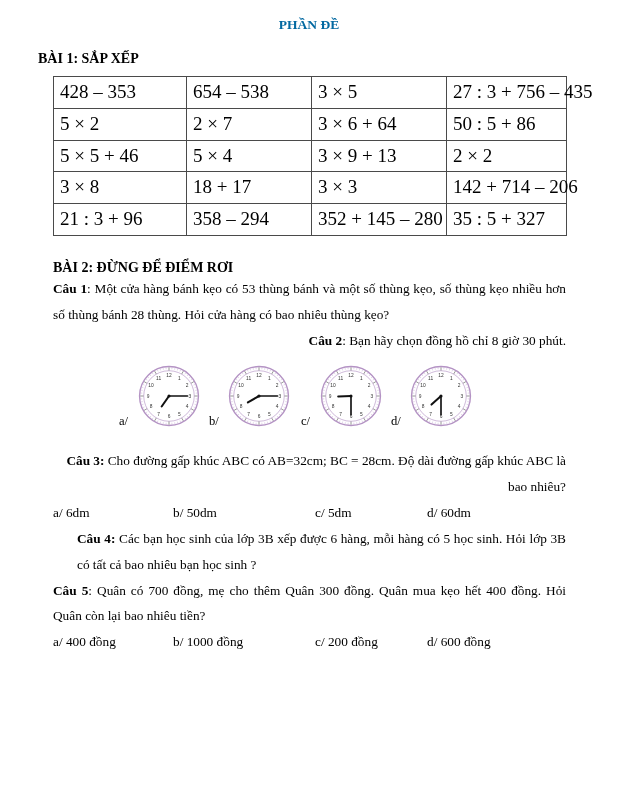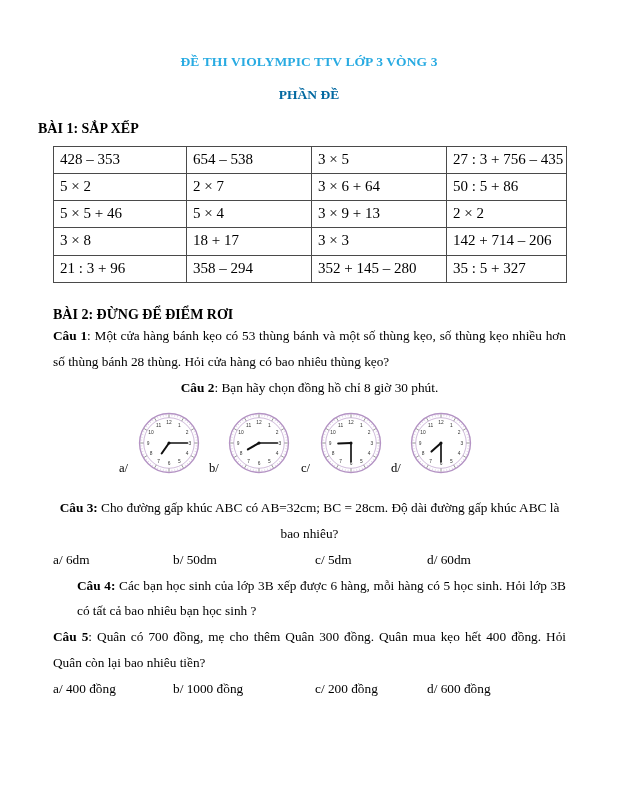--- a/index.html
+++ b/index.html
@@ -50,21 +50,21 @@
   }
   table.sortable-table {
     border-collapse: collapse;
     margin-left: 53px;
     margin-top: 9px;
     width: 513px;
     table-layout: fixed;
   }
   table.sortable-table td {
     border: 1px solid #4a4a4a;
-    font-size: 15px;
+    font-size: 19px;
     padding: 4px 6px 5px 6px;
     height: 17px;
     vertical-align: middle;
     line-height: 1.15;
     white-space: nowrap;
   }
   table.sortable-table col.c1 { width: 133px; }
   table.sortable-table col.c2 { width: 125px; }
   table.sortable-table col.c3 { width: 135px; }
   table.sortable-table col.c4 { width: 120px; }
@@ -75,21 +75,21 @@
     padding-top: 24px;
   }
   .q-block { }
   .q-text {
     font-size: 13.3px;
     line-height: 1.95;
     text-align: justify;
     text-justify: inter-word;
     margin: 0;
   }
-  .q-text.nojust { text-align: center; }
+  .q-text.nojust { text-align: right; }
   .q-label { font-weight: bold; }
   .answers {
     display: block;
     font-size: 13.3px;
     line-height: 1.95;
     margin: 0;
     position: relative;
     height: 26px;
   }
   .answers .opt {
@@ -136,21 +136,20 @@
     line-height: 1.95;
     font-weight: bold;
     margin: 0;
   }
 </style>
 </head>
 <body>
 
 <div class="page">
 
-  <div class="doc-title">ĐỀ THI VIOLYMPIC TTV LỚP 3 VÒNG 3</div>
   <div class="doc-subtitle">PHẦN ĐỀ</div>
 
   <div class="section-heading">BÀI 1: SẮP XẾP</div>
 
   <table class="sortable-table">
     <colgroup>
         <col class="c1">
         <col class="c2">
         <col class="c3">
         <col class="c4">

